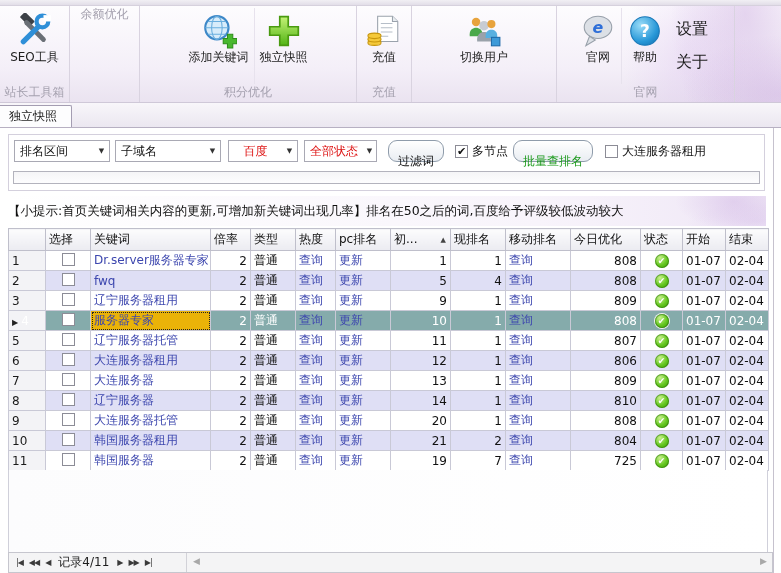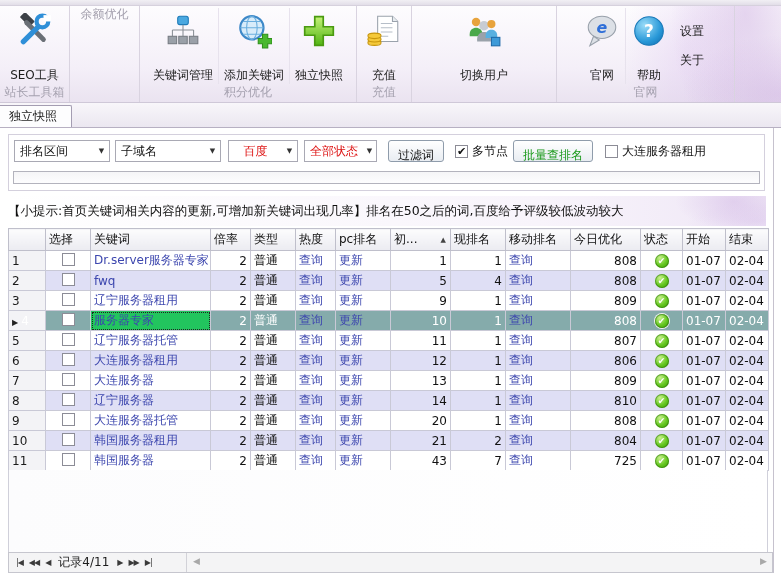--- a/index.html
+++ b/index.html
@@ -15,40 +15,40 @@
           background:radial-gradient(ellipse 120px 220px at 88% 8%,rgba(190,150,215,.38),transparent 62%),
                      radial-gradient(ellipse 160px 95px at 100% 92%,rgba(198,160,222,.33),transparent 62%),
                      radial-gradient(ellipse 95px 170px at 68% 55%,rgba(214,184,236,.30),transparent 65%);}
   .rb-group{display:flex;flex-direction:column;border-right:1px solid #d9d3e0;box-sizing:border-box;
             position:relative;z-index:1;flex:0 0 auto;}
   .rb-btnrow{flex:1;display:flex;align-items:stretch;justify-content:center;padding-top:2px;}
   .rb-btn{display:flex;flex-direction:column;align-items:center;padding:5px 5px 0;cursor:pointer;}
   .rb-btn + .rb-btn{border-left:1px solid #e7e2ed;}
   .rb-icon{width:36px;height:36px;display:block;}
   .rb-icon svg{width:36px;height:36px;display:block;}
-  .rb-label{font-size:12px;color:#1d1d1d;white-space:nowrap;margin-top:18px;}
+  .rb-label{font-size:12px;color:#1d1d1d;white-space:nowrap;margin-top:0;}
   .rb-caption{height:18px;line-height:17px;text-align:center;font-size:12px;color:#a5a1af;white-space:nowrap;}
   .small-col{display:flex;flex-direction:column;justify-content:center;gap:12px;padding:0 8px;}
-  .small-btn{font-size:12px;color:#1d1d1d;cursor:pointer;white-space:nowrap;}
+  .small-btn{font-size:16px;color:#1d1d1d;cursor:pointer;white-space:nowrap;}
   
   .tabrow{position:absolute;left:0;top:103px;width:781px;height:25px;
           background:linear-gradient(#f8f6fa,#ebe7f0);border-bottom:1px solid #b7b0c2;box-sizing:border-box;}
   .tab{position:absolute;left:-6px;bottom:0;height:21px;line-height:20px;padding:0 14px;
        background:#fdfdfe;border:1px solid #a49db2;border-bottom:none;border-radius:2px 2px 0 0;color:#1c1c1c;}
   
   .content{position:absolute;left:0;top:128px;width:781px;height:445px;background:#fff;}
   .content::after{content:'';position:absolute;right:7px;top:0;bottom:0;border-right:1px solid #c6c2ce;}
   .filterbox{position:absolute;left:8px;top:6px;width:757px;height:57px;border:1px solid #d4d0dd;box-sizing:border-box;}
   .filters{position:absolute;left:5px;top:5px;right:4px;display:flex;align-items:center;}
   .filters > *{margin-right:5px;flex:0 0 auto;}
   .dd{height:22px;background:#fff;border:1px solid #a9a9b4;display:flex;align-items:center;box-sizing:border-box;cursor:pointer;}
   .dd-text{padding:16px 5px;flex:1;white-space:nowrap;}
   .dd-arrow{width:15px;text-align:center;font-size:7px;color:#333;}
   .red .dd-text{color:var(--red);text-align:center;}
-  .btn{height:22px;line-height:20px;padding:4px 9px;border:1px solid #8f9cab;border-radius:3px;box-sizing:border-box;
+  .btn{height:22px;line-height:20px;padding:10px 9px;border:1px solid #8f9cab;border-radius:9px;box-sizing:border-box;
        background:linear-gradient(#ffffff,#e9edf2);cursor:pointer;white-space:nowrap;}
   .btn.green{color:var(--grn);}
   .chk{display:flex;align-items:center;gap:4px;cursor:pointer;white-space:nowrap;}
   .cbox{width:13px;height:13px;border:1px solid #8c8c96;background:#fff;box-sizing:border-box;
         display:inline-flex;align-items:center;justify-content:center;font-size:11px;line-height:11px;color:#111;}
   .progress{position:absolute;left:4px;top:36px;width:747px;height:13px;border:1px solid #b3b3bd;
             background:linear-gradient(#f5f5f7,#fdfdfe);box-sizing:border-box;}
   .notice{position:absolute;left:8px;top:68px;width:758px;height:30px;line-height:30px;font-size:12.5px;
           color:#101010;white-space:nowrap;overflow:hidden;
           background:linear-gradient(90deg,#ffffff,#f8f4fb 70%,#efe7f6);}
@@ -56,21 +56,21 @@
           background:radial-gradient(ellipse 90px 40px at 80% 20%,rgba(196,160,220,.35),transparent 65%),
                      radial-gradient(ellipse 110px 30px at 95% 85%,rgba(205,175,228,.3),transparent 65%);}
   
   .grid{position:absolute;left:8px;top:100px;width:760px;border-collapse:collapse;table-layout:fixed;font-size:12px;}
   .grid th{height:21px;font-weight:normal;text-align:left;padding:0 3px;color:#101010;position:relative;
            background:linear-gradient(#fcfcfd,#ebebf1);border:1px solid #bfbfcb;white-space:nowrap;overflow:hidden;}
   .grid td{height:19px;padding:0 3px;border:1px solid #c9c9d6;white-space:nowrap;overflow:hidden;background:#fff;}
   tr.even td{background:var(--alt);}
   td.c-num{background:#f3f3f6 !important;color:#1a1a1a;}
   tr.sel td{background:var(--sel);color:#fff;}
-  tr.sel td.c-kw{background:#22c55e;outline:1px dotted #222;outline-offset:-2px;}
+  tr.sel td.c-kw{background:#eab308;outline:1px dotted #222;outline-offset:-2px;}
   .al{text-align:left}.ar{text-align:right}.ac{text-align:center}
   .lnk{color:var(--link);cursor:pointer;}
   .sort{position:absolute;right:4px;top:7px;font-size:7px;color:#444;}
   .marker{font-size:8px;margin-right:3px;color:#222;}
   .st{display:inline-block;width:14px;height:14px;border-radius:50%;color:#fff;font-size:9px;line-height:14px;
       text-align:center;vertical-align:middle;
       background:radial-gradient(circle at 35% 28%,#c9f18d,#62c51e 55%,#3f9c06);box-shadow:inset 0 0 0 1px rgba(40,110,10,.5);}
   tr.sel .st{box-shadow:inset 0 0 0 1px rgba(40,110,10,.5),0 0 0 1px #f0f0f0;}
   .filler{position:absolute;left:8px;top:342px;width:760px;height:82px;box-sizing:border-box;
           background:linear-gradient(90deg,#fcfcfd,#ffffff);border-left:1px solid #d0d0da;border-right:1px solid #d0d0da;}
@@ -106,32 +106,20 @@
             <span class="rb-label">SEO工具</span>
           </div>
         </div>
         <div class="rb-caption">站长工具箱</div>
       </div>
       <div class="rb-group" style="width: 70px;">
         <div class="rb-caption">余额优化</div>
       </div>
       <div class="rb-group" style="width: 217px;">
         <div class="rb-btnrow">
-          <div class="rb-btn">
-            <span class="rb-icon">
-              <svg viewBox="0 0 34 34">
-                <rect x="12" y="3" width="10" height="8" rx="2" fill="#4aa8e0" stroke="#1d7ab8"></rect>
-                <path d="M17 11v5M7 16h20M7 16v6M17 16v6M27 16v6" stroke="#8a8f96" fill="none"></path>
-                <rect x="3" y="22" width="8" height="7" fill="#9aa0a8" stroke="#767b82"></rect>
-                <rect x="13" y="22" width="8" height="7" fill="#9aa0a8" stroke="#767b82"></rect>
-                <rect x="23" y="22" width="8" height="7" fill="#9aa0a8" stroke="#767b82"></rect>
-              </svg>
-            </span>
-            <span class="rb-label">关键词管理</span>
-          </div>
           <div class="rb-btn">
             <span class="rb-icon">
               <svg viewBox="0 0 34 34">
                 <circle cx="15" cy="14" r="11" fill="#d8ecfa" stroke="#3d88c8" stroke-width="2"></circle>
                 <ellipse cx="15" cy="14" rx="5" ry="11" fill="none" stroke="#6aaede"></ellipse>
                 <path d="M4 14h22M6.5 8h17M6.5 20h17" stroke="#6aaede" fill="none"></path>
                 <path d="M25 20h5v4h4v5h-4v4h-5v-4h-4v-5h4z" fill="#49b82e" stroke="#2e8f1a"></path>
               </svg>
             </span>
             <span class="rb-label">添加关键词</span>
@@ -469,21 +457,21 @@
             <td class="al">02-04</td>
           </tr>
           <tr class="odd">
             <td class="c-num al">11</td>
             <td class="ac"><span class="cbox"></span></td>
             <td class="al c-kw"><a class="lnk">韩国服务器</a></td>
             <td class="ar">2</td>
             <td class="al">普通</td>
             <td class="al"><a class="lnk">查询</a></td>
             <td class="al"><a class="lnk">更新</a></td>
-            <td class="ar">43</td>
+            <td class="ar">19</td>
             <td class="ar">7</td>
             <td class="al"><a class="lnk">查询</a></td>
             <td class="ar">725</td>
             <td class="ac"><span class="st">✔</span></td>
             <td class="al">01-07</td>
             <td class="al">02-04</td>
           </tr>
         </tbody>
     </table>
 

